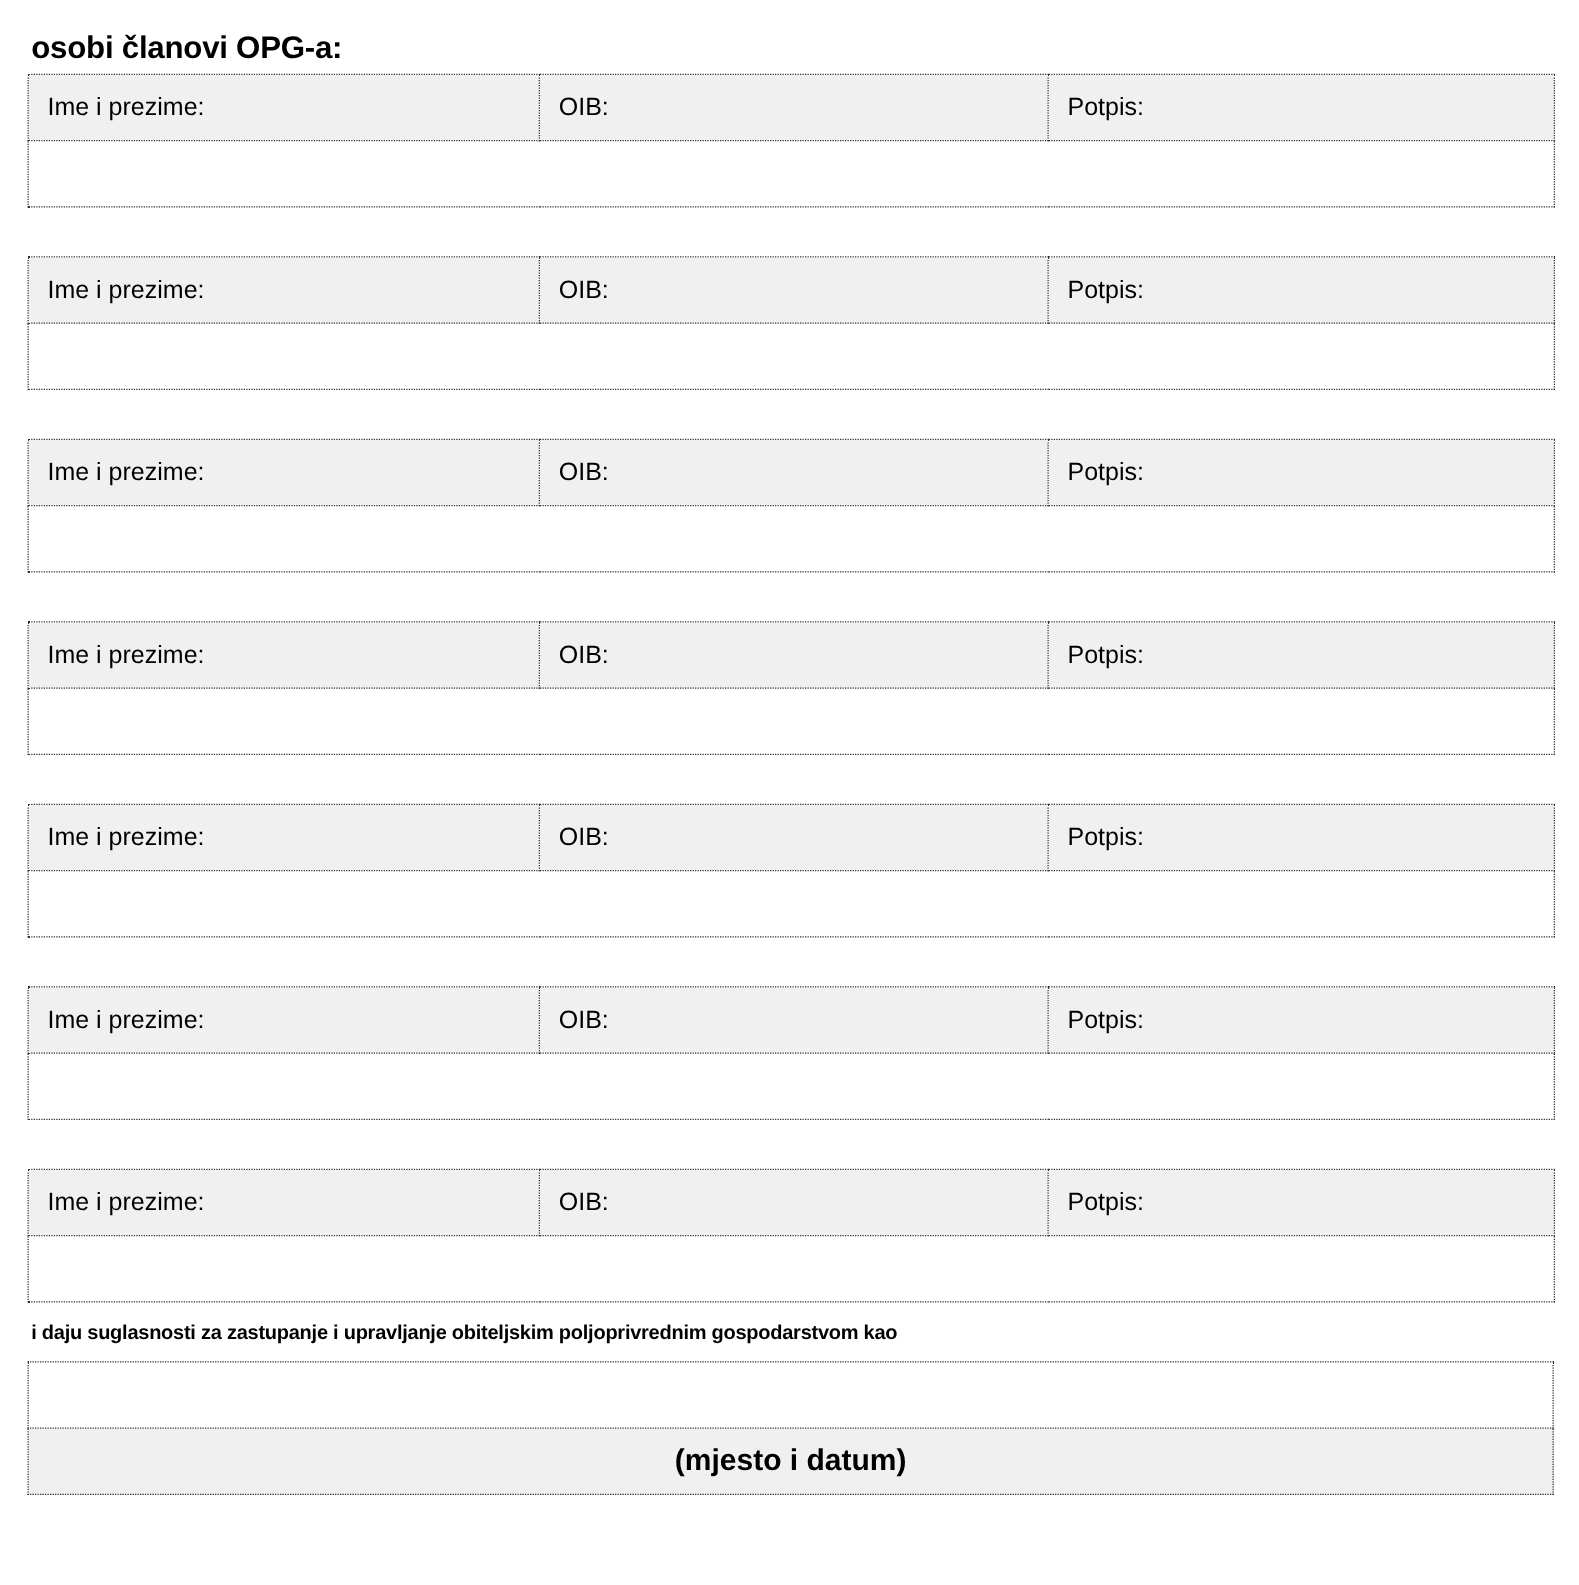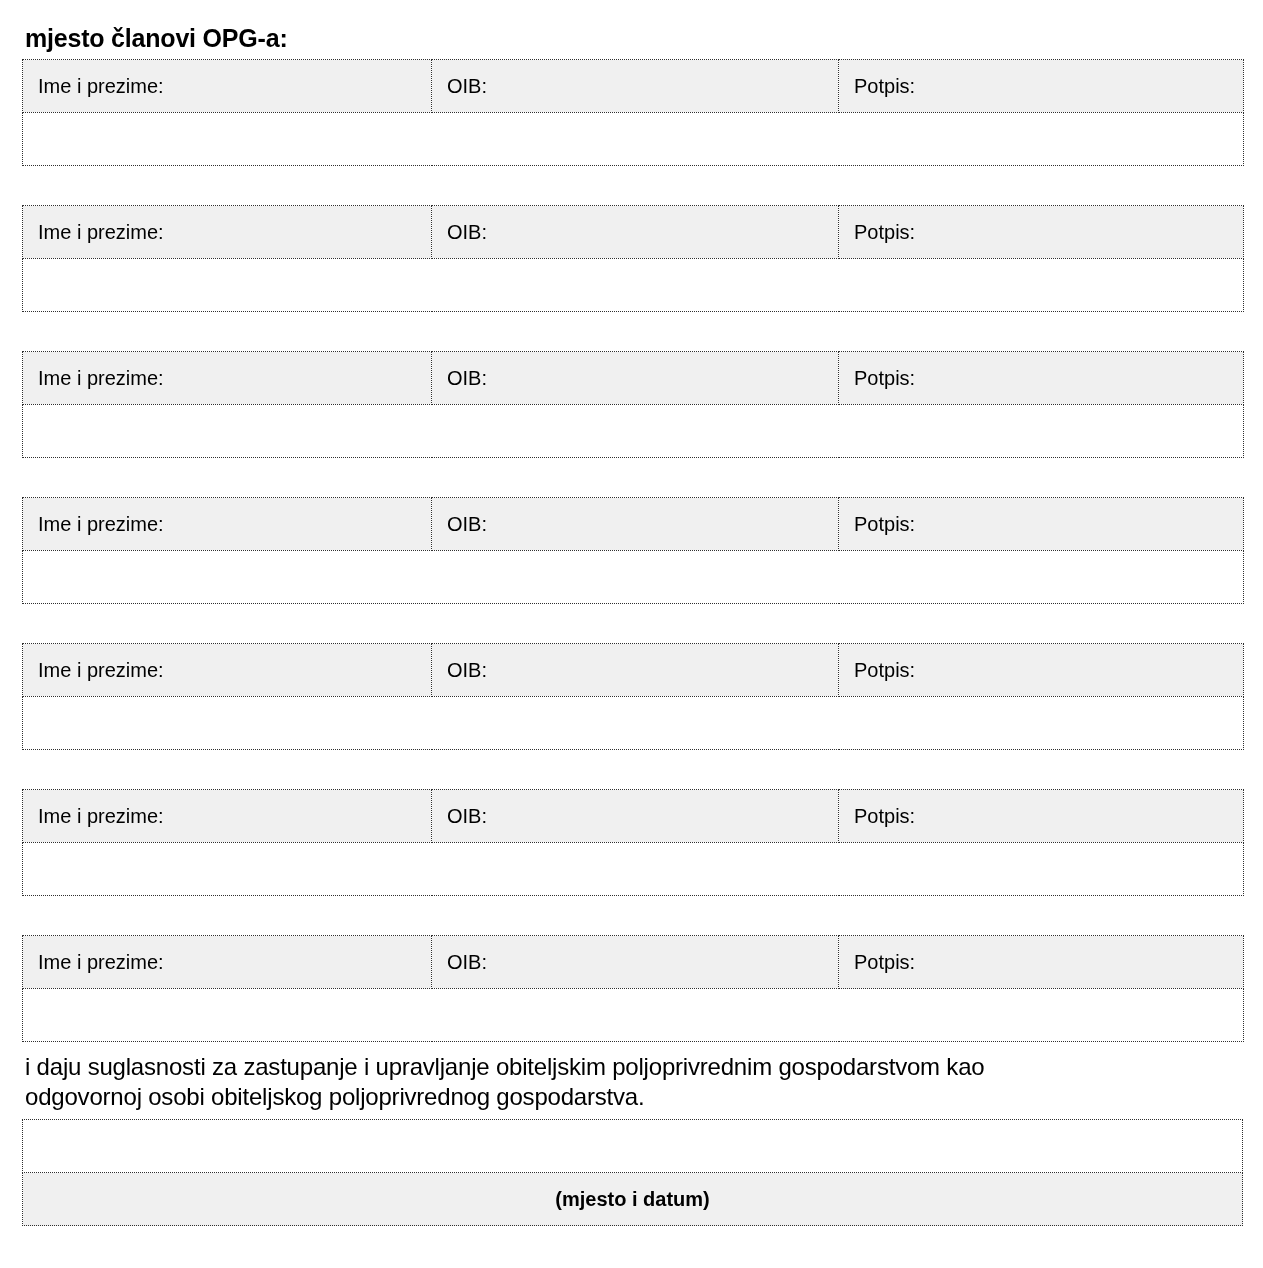--- a/index.html
+++ b/index.html
@@ -51,52 +51,52 @@
   tr.fill-row td {
     background: #ffffff;
     height: 53px;
   }
   .member-block { margin-bottom: 39px; }
   .holder-block { margin-bottom: 0; }
   .col-name  { width: 409px; }
   .col-oib   { width: 407px; }
   .col-sign  { width: 405px; }
   .consent-paragraph {
-    font-size: 24px;
-    font-weight: normal;
+    font-size: 16px;
+    font-weight: bold;
     line-height: 30px;
     margin: 10px 0 7px 3px;
     letter-spacing: -0.2px;
   }
   .consent-paragraph span { display: block; white-space: nowrap; }
   table.place-date-table {
     width: 1221px;
     border-collapse: collapse;
     table-layout: fixed;
   }
   table.place-date-table td {
     border: 1px dotted #2f2f2f;
-    font-size: 20px;
+    font-size: 24px;
     height: 53px;
     vertical-align: middle;
   }
   td.place-date-fill { background: #ffffff; }
   td.place-date-label {
     background: #f0f0f0;
     text-align: center;
     font-weight: bold;
   }
 </style>
 </head>
 <body>
 
 <div class="page">
   <div class="content">
 
-    <div class="section-heading">mjesto članovi OPG-a:</div>
+    <div class="section-heading">osobi članovi OPG-a:</div>
 
     <div id="members-blocks">
   <table class="sig-table member-block">
     <colgroup>
             <col class="col-name">
             <col class="col-oib">
             <col class="col-sign">
           </colgroup>
     <tbody>
       <tr class="header-row">
@@ -215,21 +215,20 @@
           <td>Potpis:</td>
         </tr>
         <tr class="fill-row">
           <td colspan="3"></td>
         </tr>
       </tbody>
     </table>
 
     <div class="consent-paragraph">
       <span>i daju suglasnosti za zastupanje i upravljanje obiteljskim poljoprivrednim gospodarstvom kao</span>
-      <span>odgovornoj osobi obiteljskog poljoprivrednog gospodarstva.</span>
     </div>
 
     <table class="place-date-table">
       <tbody>
         <tr>
           <td class="place-date-fill"></td>
         </tr>
         <tr>
           <td class="place-date-label">(mjesto i datum)</td>
         </tr>

